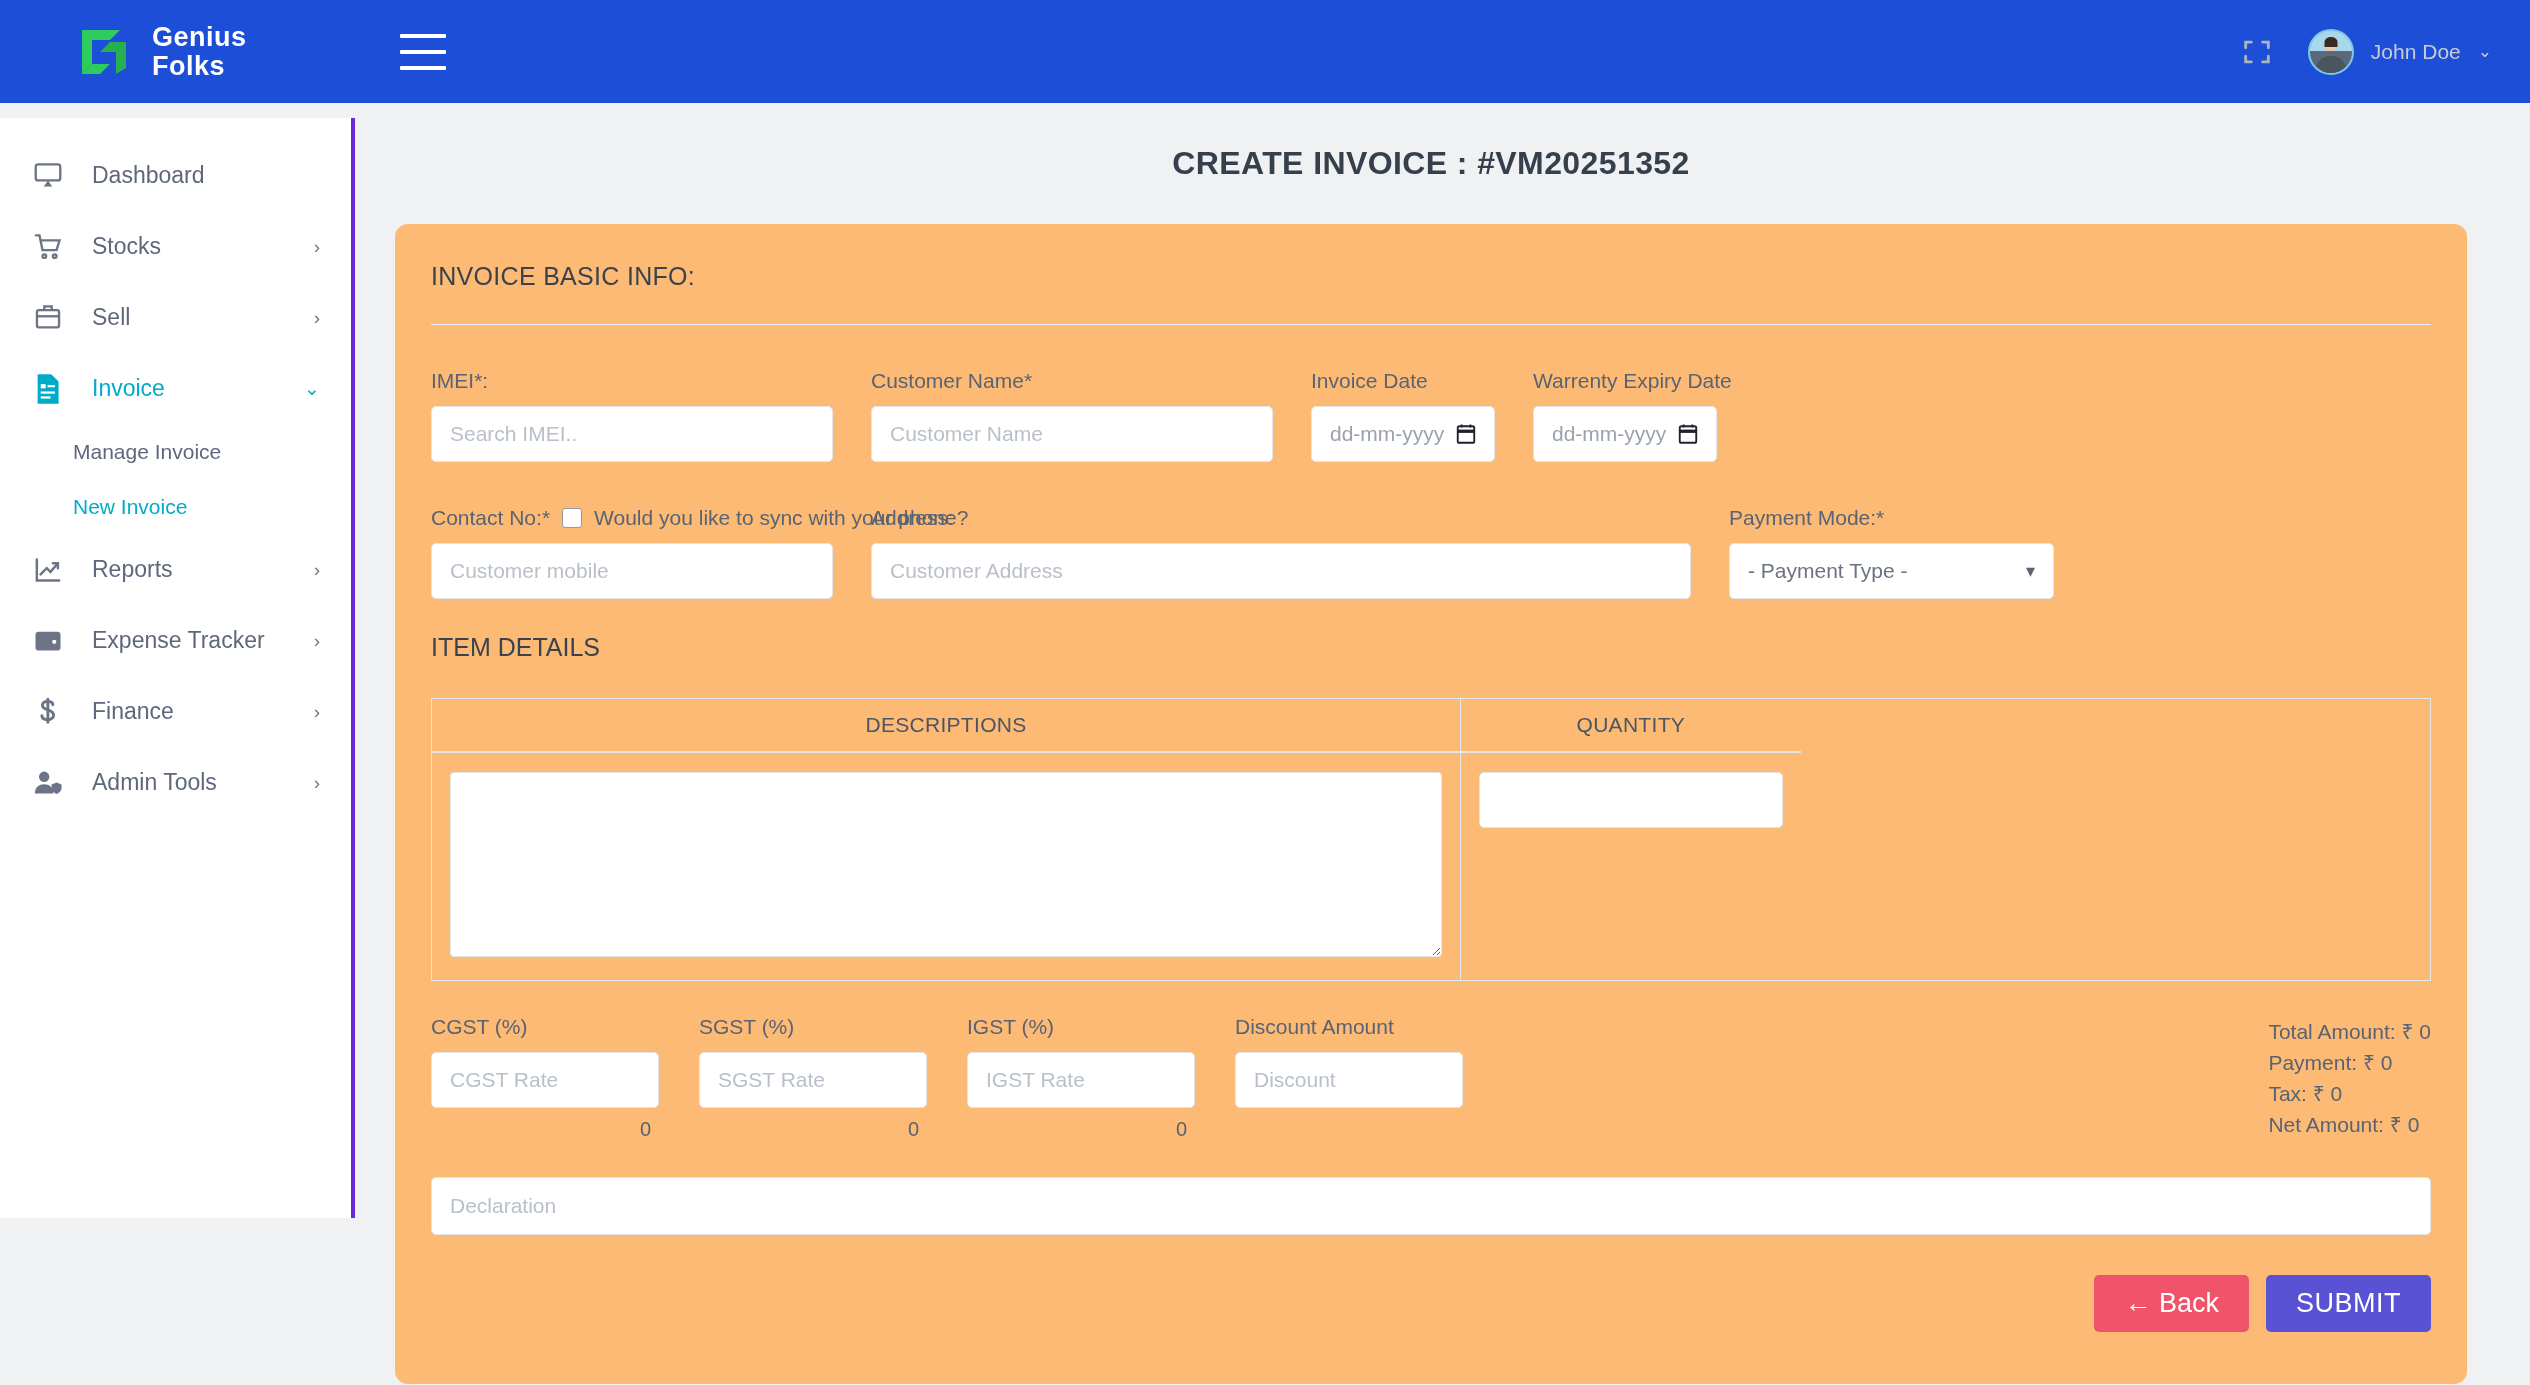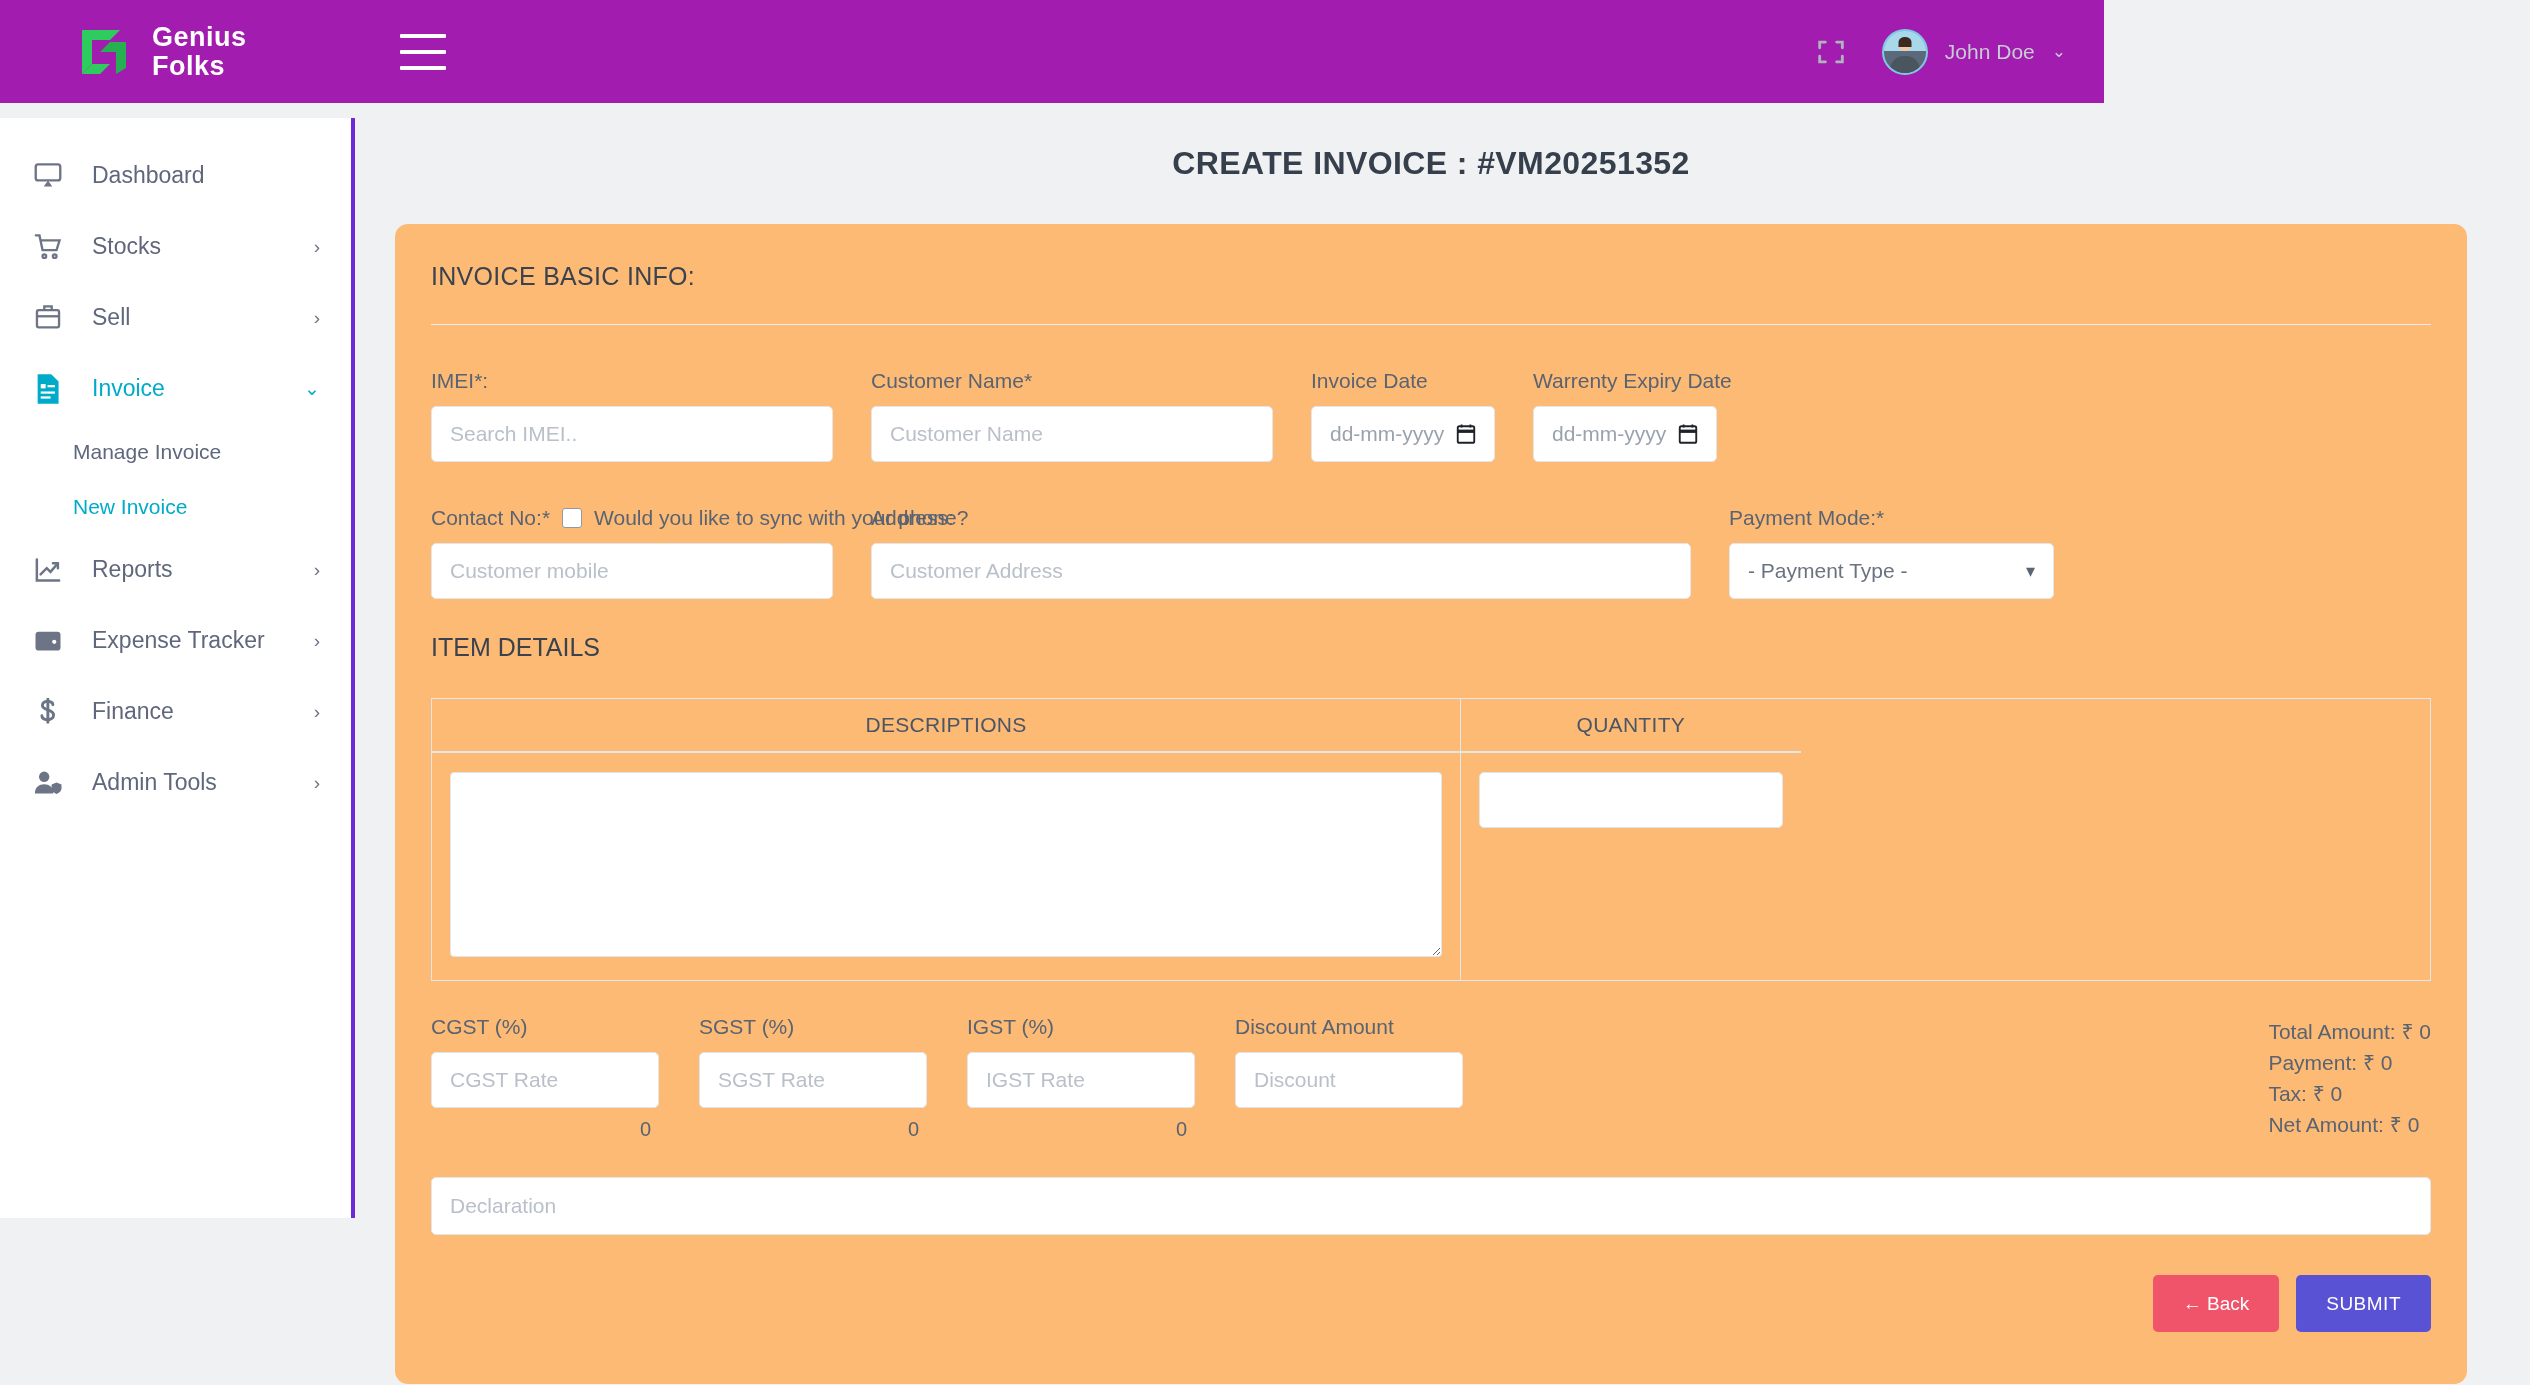--- a/index.html
+++ b/index.html
@@ -6,22 +6,22 @@
   html, body {
     width: 2530px; height: 1385px;
     font-family: "Liberation Sans", sans-serif;
     background: #eff1f3;
     overflow: hidden;
   }
 
   
   .topbar {
     position: absolute; top: 0; left: 0;
-    width: 2104px; height: 103px;
-    background: #a21caf;
+    width: 2530px; height: 103px;
+    background: #1d4ed8;
     display: flex; align-items: center;
   }
   .brand {
     width: 355px; height: 103px;
     display: flex; align-items: center; gap: 20px;
     padding-left: 76px;
   }
   .logo-mark { width: 56px; height: 56px; flex: 0 0 56px; }
   .logo-text {
     color: #ffffff; font-weight: bold; font-size: 27px;
@@ -179,21 +179,21 @@
     line-height: 1.47; white-space: nowrap;
   }
   .totals span { font-weight: normal; }
 
   .decl-wrap { margin-top: 36px; }
   .decl { height: 58px; }
 
   .btn-row { display: flex; justify-content: flex-end; gap: 17px; margin-top: 40px; }
   .btn {
     height: 57px; border: none; border-radius: 5px; color: #fff;
-    font-size: 19px; padding: 0 30px; cursor: pointer;
+    font-size: 27px; padding: 0 30px; cursor: pointer;
     font-family: "Liberation Sans", sans-serif;
   }
   .btn-back { background: #ef546b; }
   .btn-submit { background: #5a52d5; letter-spacing: .5px; }
 </style>
 </head>
 <body>
 
 <div class="topbar">
   <div class="brand">

